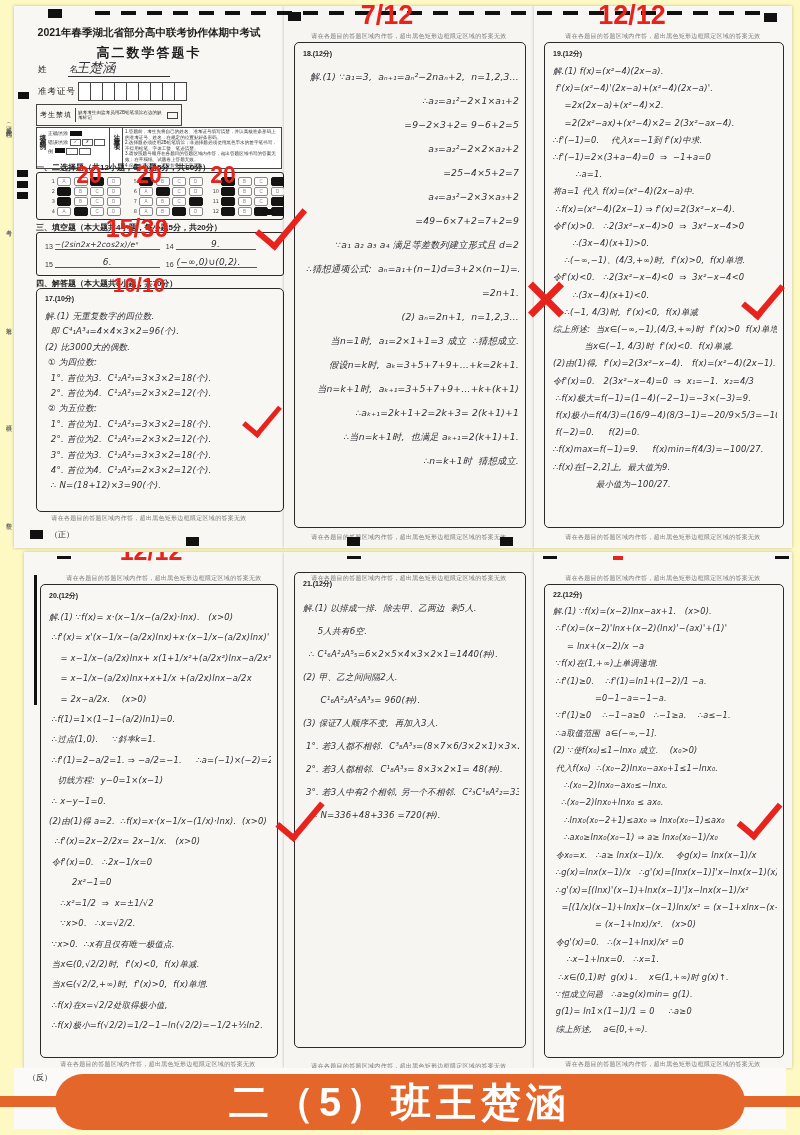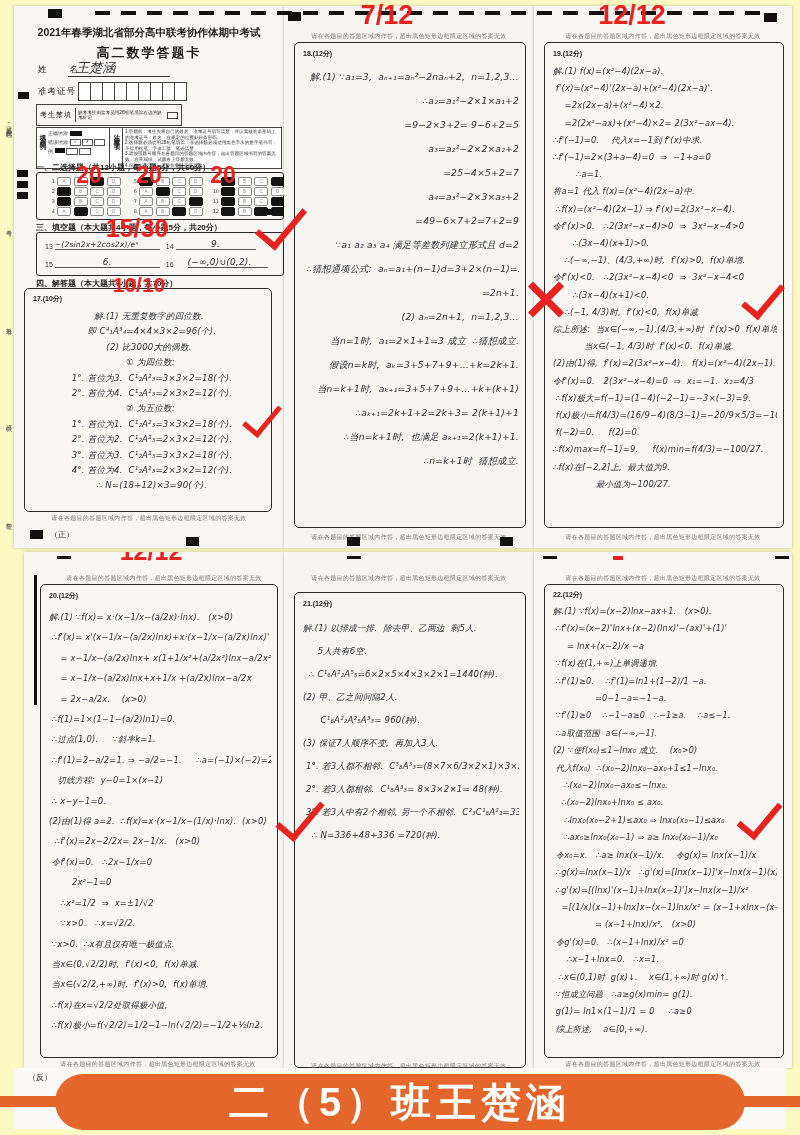--- a/index.html
+++ b/index.html
@@ -209,27 +209,27 @@
       <div class="blankrow abs" style="left:8px;top:6px;width:230px;">
         <span>13</span>
         <span class="ansline hw" style="width:105px;margin:0 6px 0 2px;font-size:7.5px;">−(2sin2x+2cos2x)/eˣ</span>
         <span>14</span>
         <span class="ansline hw" style="width:80px;margin-left:2px;text-align:center;">9.</span>
       </div>
       <div class="blankrow abs" style="left:8px;top:24px;width:230px;">
         <span>15</span>
         <span class="ansline hw" style="width:105px;margin:0 6px 0 2px;text-align:center;">6.</span>
         <span>16</span>
-        <span class="ansline hw" style="width:80px;margin-left:14px;">(−∞,0)∪(0,2).</span>
+        <span class="ansline hw" style="width:80px;margin-left:3px;">(−∞,0)∪(0,2).</span>
       </div>
     </div>
     <div class="abs score" style="left:78px;top:210px;width:90px;font-size:25px;">15/30</div>
 
     <div class="abs" style="left:22px;top:272px;font-size:8px;font-weight:bold;color:#1d1d1d;">四、解答题（本大题共6小题，共70分）</div>
-    <div class="abs panelbox" style="left:10px;top:282px;width:246px;height:222px;text-align:center;">
+    <div class="abs panelbox" style="left:22px;top:282px;width:246px;height:222px;">
       <div class="qlabel abs" style="left:8px;top:5px;">17.(10分)</div>
       <div class="abs hw" style="left:8px;top:20px;width:232px;font-size:8.6px;line-height:15.4px;"><div>解.(1) 无重复数字的四位数.</div><div>  即 C⁴₁A³₄=4×4×3×2=96(个).</div><div>(2) 比3000大的偶数.</div><div> ① 为四位数:</div><div>  1°. 首位为3.  C¹₂A²₃=3×3×2=18(个).</div><div>  2°. 首位为4.  C¹₂A²₃=2×3×2=12(个).</div><div> ② 为五位数:</div><div>  1°. 首位为1.  C¹₂A²₃=3×3×2=18(个).</div><div>  2°. 首位为2.  C¹₂A²₃=2×3×2=12(个).</div><div>  3°. 首位为3.  C¹₂A²₃=3×3×2=18(个).</div><div>  4°. 首位为4.  C¹₂A²₃=2×3×2=12(个).</div><div>  ∴ N=(18+12)×3=90(个).</div></div>
     </div>
     <div class="abs score" style="left:80px;top:268px;width:90px;font-size:21px;">10/10</div>
     <div class="abs notice" style="left:12px;top:508px;width:246px;">请在各题目的答题区域内作答，超出黑色矩形边框限定区域的答案无效</div>
 
     <div class="sq" style="left:4px;top:86px;width:11px;height:7px;"></div>
     <div class="sq" style="left:3px;top:164px;width:11px;height:7px;"></div>
     <div class="sq" style="left:3px;top:175px;width:11px;height:7px;"></div>
     <div class="sq" style="left:3px;top:186px;width:11px;height:7px;"></div>
@@ -263,21 +263,21 @@
     <div class="panelbox" style="left:16px;top:32px;width:236px;height:472px;">
       <div class="qlabel abs" style="left:8px;top:6px;">20.(12分)</div>
       <div class="abs hw" style="left:8px;top:22px;width:222px;font-size:8.4px;line-height:20.4px;"><div>解.(1) ∵f(x)= x·(x−1/x−(a/2x)·lnx).   (x&gt;0)</div><div> ∴f'(x)= x'(x−1/x−(a/2x)lnx)+x·(x−1/x−(a/2x)lnx)'</div><div>    = x−1/x−(a/2x)lnx+ x(1+1/x²+(a/2x²)lnx−a/2x²).</div><div>    = x−1/x−(a/2x)lnx+x+1/x +(a/2x)lnx−a/2x</div><div>    = 2x−a/2x.    (x&gt;0)</div><div> ∴f(1)=1×(1−1−(a/2)ln1)=0.</div><div> ∴过点(1,0).     ∵斜率k=1.</div><div> ∴f'(1)=2−a/2=1. ⇒ −a/2=−1.     ∴a=(−1)×(−2)=2.</div><div>   切线方程:  y−0=1×(x−1)</div><div> ∴ x−y−1=0.</div><div>(2)由(1)得 a=2.  ∴f(x)=x·(x−1/x−(1/x)·lnx).  (x&gt;0)</div><div>  ∴f'(x)=2x−2/2x= 2x−1/x.   (x&gt;0)</div><div> 令f'(x)=0.   ∴2x−1/x=0</div><div>        2x²−1=0</div><div>    ∴x²=1/2  ⇒  x=±1/√2</div><div>    ∵x&gt;0.   ∴x=√2/2.</div><div> ∵x&gt;0.  ∴x有且仅有唯一极值点.</div><div> 当x∈(0,√2/2)时,  f'(x)&lt;0,  f(x)单减.</div><div> 当x∈(√2/2,+∞)时,  f'(x)&gt;0,  f(x)单增.</div><div> ∴f(x)在x=√2/2处取得极小值,</div><div> ∴f(x)极小=f(√2/2)=1/2−1−ln(√2/2)=−1/2+½ln2.</div></div>
     </div>
     <div class="abs notice" style="left:16px;top:508px;width:236px;">请在各题目的答题区域内作答，超出黑色矩形边框限定区域的答案无效</div>
     <div class="abs" style="left:10px;top:23px;width:3px;height:130px;background:#111;"></div>
   </div>
 
   <div class="page" style="left:284px;top:552px;width:250px;height:516px;background:#f6f5f2;">
     <div class="abs notice" style="left:10px;top:22px;width:230px;">请在各题目的答题区域内作答，超出黑色矩形边框限定区域的答案无效</div>
-    <div class="panelbox" style="left:10px;top:40px;width:230px;height:474px;">
+    <div class="panelbox" style="left:10px;top:20px;width:230px;height:474px;">
       <div class="qlabel abs" style="left:8px;top:6px;">21.(12分)</div>
       <div class="abs hw" style="left:8px;top:24px;width:216px;font-size:8.6px;line-height:23px;"><div>解.(1) 以排成一排.  除去甲、乙两边  剩5人.</div><div>     5人共有6空.</div><div>  ∴ C¹₆A²₂A⁵₅=6×2×5×4×3×2×1=1440(种).</div><div>(2) 甲、乙之间间隔2人.</div><div>      C¹₆A²₂A²₅A³₃= 960(种).</div><div>(3) 保证7人顺序不变,  再加入3人.</div><div> 1°. 若3人都不相邻.  C³₈A³₃=(8×7×6/3×2×1)×3×2×1=8×7×6=336(种).</div><div> 2°. 若3人都相邻.  C¹₈A³₃= 8×3×2×1= 48(种).</div><div> 3°. 若3人中有2个相邻, 另一个不相邻.  C²₃C¹₈A²₂=336(种).</div><div>   ∴ N=336+48+336 =720(种).</div></div>
     </div>
     <div class="abs notice" style="left:10px;top:510px;width:230px;">请在各题目的答题区域内作答，超出黑色矩形边框限定区域的答案无效</div>
   </div>
 
   <div class="page" style="left:534px;top:552px;width:258px;height:516px;">
     <div class="abs notice" style="left:10px;top:22px;width:238px;">请在各题目的答题区域内作答，超出黑色矩形边框限定区域的答案无效</div>
     <div class="panelbox" style="left:10px;top:32px;width:238px;height:472px;">
       <div class="qlabel abs" style="left:8px;top:5px;">22.(12分)</div>

